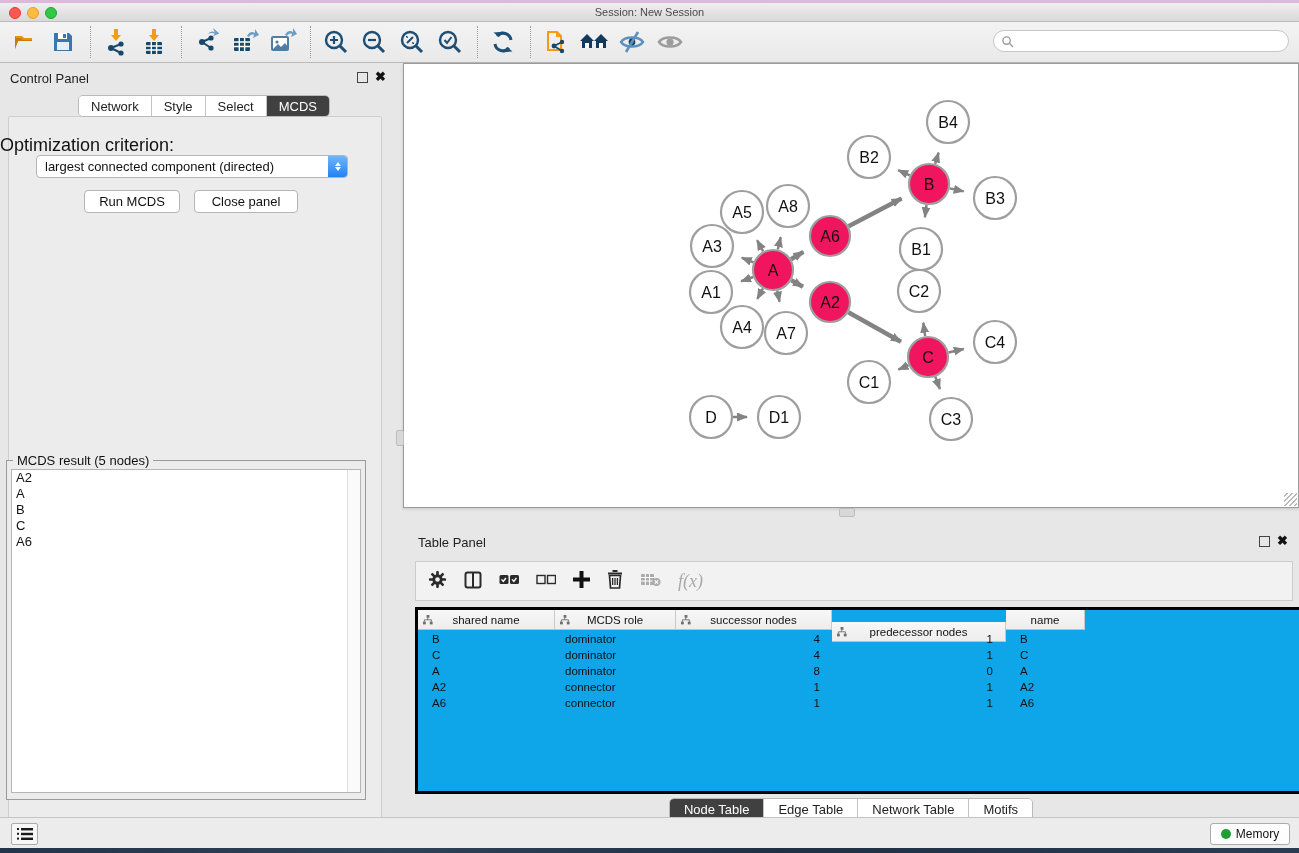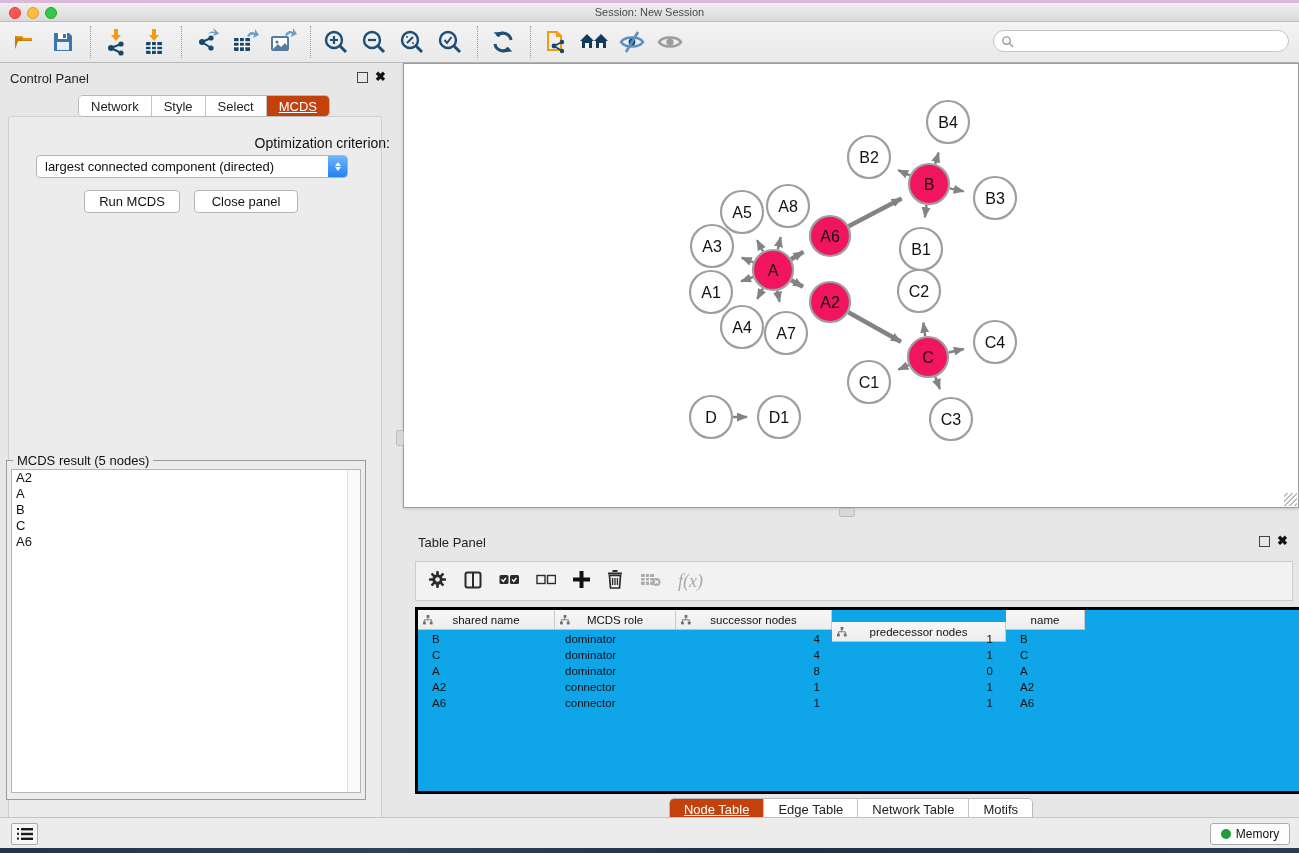--- a/index.html
+++ b/index.html
@@ -30,23 +30,23 @@
   .panel-title-row { position:absolute; top:8px; left:10px; right:8px; height:16px; font-size:13px; color:#222; }
   .panel-ctl { position:absolute; top:9px; width:11px; height:11px; }
   .float-box { border:1.5px solid #444; }
   .close-x { font-size:13px; font-weight:bold; color:#111; line-height:11px; }
   .cp-inner { position:absolute; left:8px; top:53px; width:374px; height:755px; background:#ECECEC;
     border:1px solid #CFCFCF; border-radius:2px; }
   .tabs-row { position:absolute; top:32px; left:78px; height:22px; display:flex; border:1px solid #B9B9B9;
     border-radius:5px; overflow:hidden; background:#fff; z-index:3; }
   .tab { padding:3px 12px 0 12px; font-size:13px; color:#222; background:#fff; border-right:1px solid #C4C4C4; height:22px; }
   .tab:last-child { border-right:none; }
-  .tab.selected { background:#c2410c; color:#fff;text-decoration:underline; }
-
-  .opt-label { position:absolute; top:72px; width:100%; text-align:right; font-size:14px; color:#111; }
+  .tab.selected { background:#404040; color:#fff; }
+
+  .opt-label { position:absolute; top:72px; width:100%; text-align:left; font-size:18px; color:#111; }
   .dropdown { position:absolute; left:36px; top:92px; width:312px; height:23px; background:#fff;
     border:1px solid #B5B5B5; border-radius:4px; display:flex; align-items:center;gap:35px; }
   .dropdown .dd-text { flex:1; padding-left:8px; font-size:13px; color:#111; white-space:nowrap; overflow:hidden; }
   .dd-stepper { width:19px; height:21px; border-radius:0 3px 3px 0; background:linear-gradient(#6FB5FB,#2282F2);
     display:flex; flex-direction:column; align-items:center; justify-content:center; gap:1px; }
   .chev { width:0; height:0; border-left:3.5px solid transparent; border-right:3.5px solid transparent; }
   .chev.up { border-bottom:4px solid #fff; }
   .chev.down { border-top:4px solid #fff; }
   .cp-btn { position:absolute; top:127px; height:23px; background:#fff; border:1px solid #B5B5B5;
     border-radius:4px; font-size:13px; color:#111; text-align:center; padding-top:3px; }

